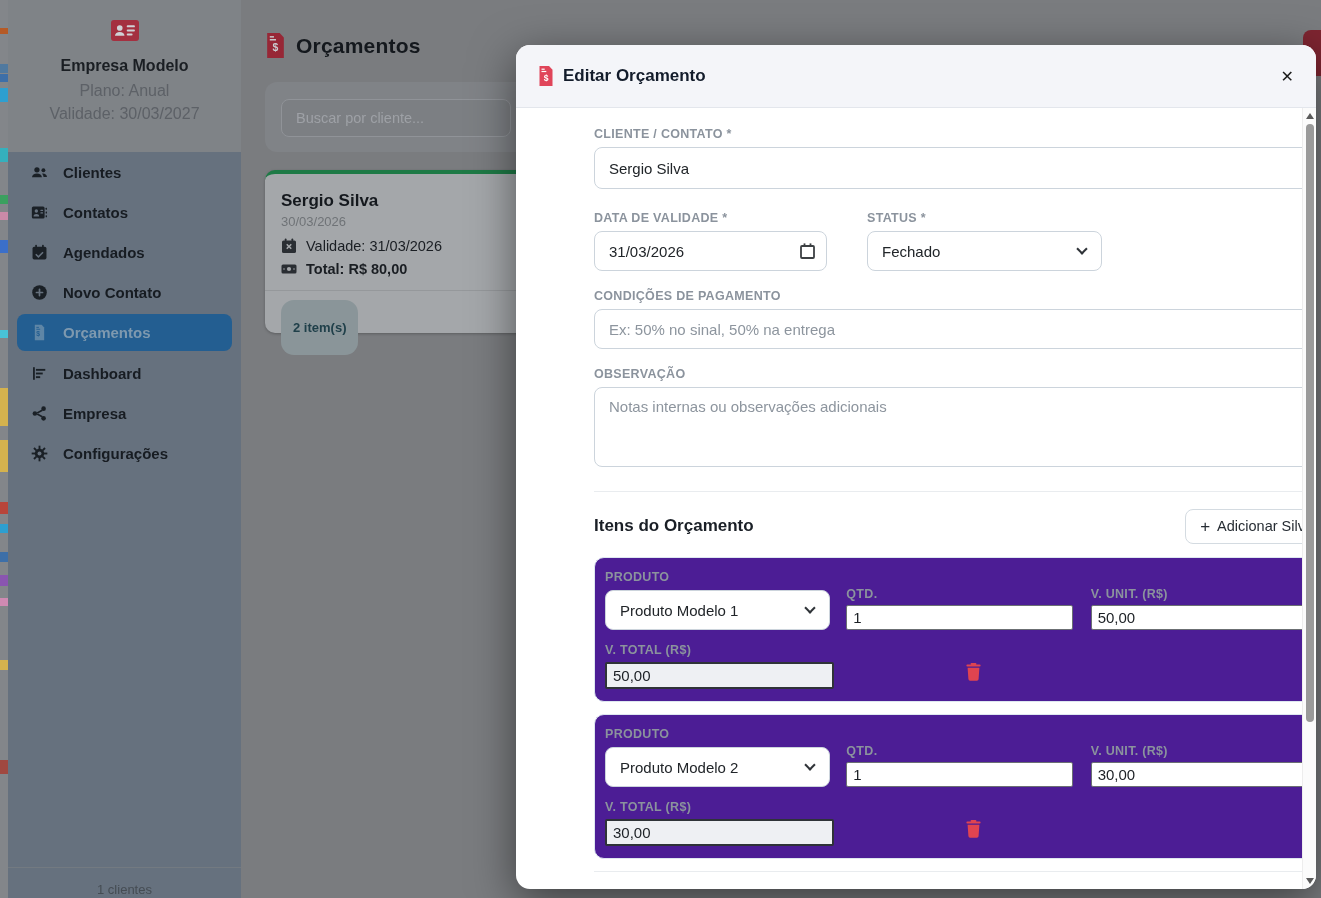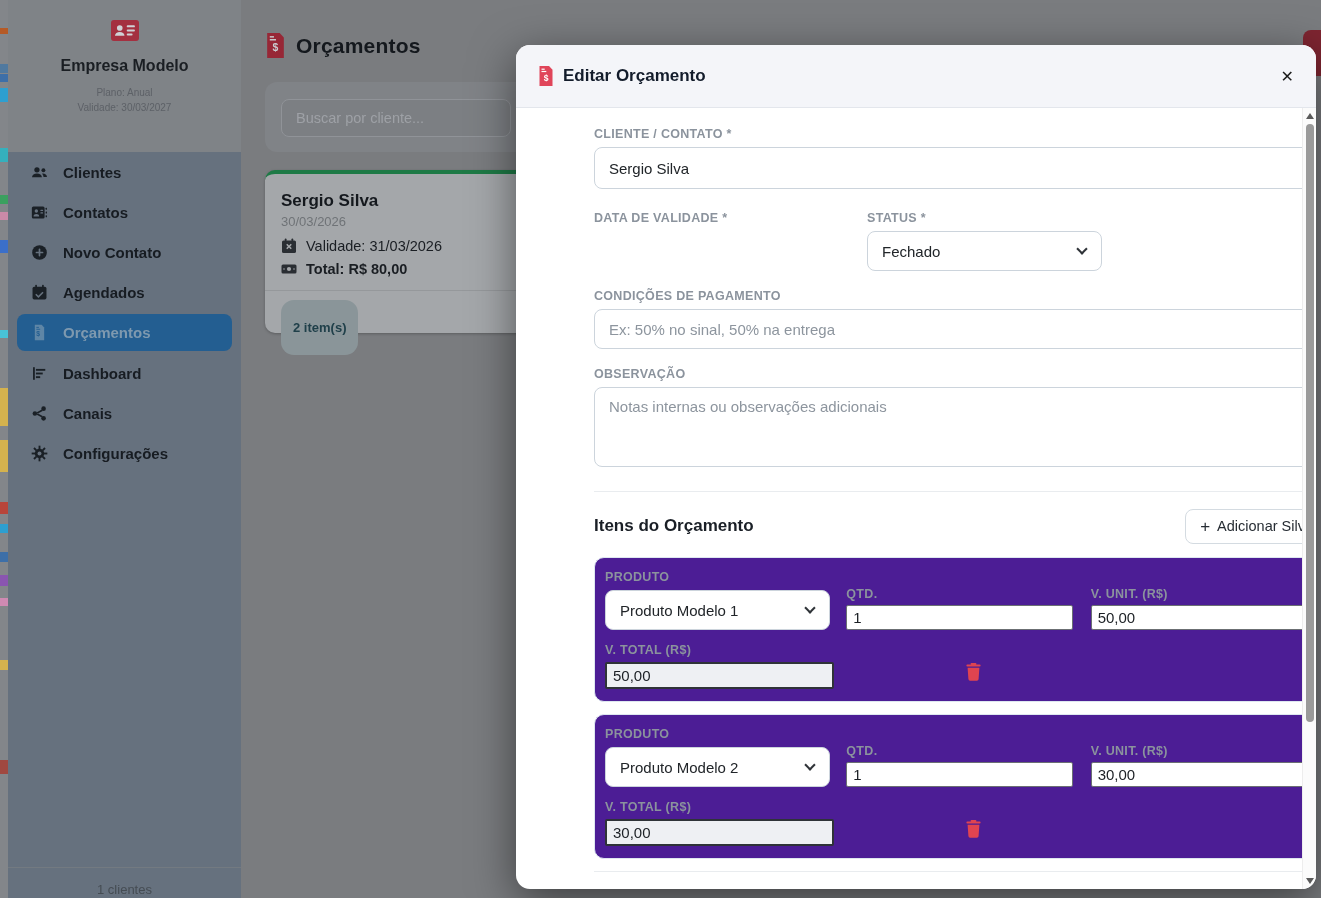--- a/index.html
+++ b/index.html
@@ -9,21 +9,21 @@
 
   
   .edge-strip { position:absolute; left:0; top:0; width:8px; height:898px; background:#83868a; }
   .edge-strip .seg { position:absolute; left:0; width:8px; }
 
   
   .sidebar { position:absolute; left:8px; top:0; width:233px; height:898px; background:#66717e; }
   .sb-top { position:absolute; left:0; top:0; width:233px; height:152px; background:#7f8387; text-align:center; }
   .sb-brand-icon { margin:20px auto 0; width:28px; height:21px; }
   .sb-company { margin-top:12px; font-size:16px; font-weight:700; color:#1a1e23; }
-  .sb-plan { margin-top:11px; font-size:10px; color:#5d6167; line-height:1.45; }
+  .sb-plan { margin-top:4px; font-size:16px; color:#5d6167; line-height:1.45; }
   .sb-nav { position:absolute; left:0; top:152px; width:233px; }
   .sb-item { display:flex; align-items:center; height:40px; margin:0 9px; padding-left:14px;
              color:#171c22; font-size:15px; font-weight:600; border-radius:8px; cursor:pointer; }
   .sb-item svg { width:17px; height:17px; margin-right:15px; fill:#1a2026; flex:none; }
   .sb-item .knock { fill:#66717e; }
   .sb-item.active { background:#235e91; color:#7e99af; height:37px; margin:2px 9px; }
   .sb-item.active svg { fill:#5f86a6; }
   .sb-item.active .knock { fill:#235e91; }
   .sb-divider { position:absolute; left:0; top:867px; width:233px; height:1px; background:#737a81; }
   .sb-footer { position:absolute; left:0; top:882px; width:233px; text-align:center;
@@ -189,35 +189,35 @@
             <rect x="17.2" y="13.1" width="1.6" height="2.4" rx=".6"></rect>
             <circle class="knock" cx="6.3" cy="8.2" r="2"></circle>
             <path class="knock" d="M3 14.6c0-1.8 1.5-2.8 3.3-2.8s3.3 1 3.3 2.8z"></path>
             <rect class="knock" x="11" y="6.8" width="3.3" height="1.4" rx=".7"></rect>
             <rect class="knock" x="11" y="9.8" width="3.3" height="1.4" rx=".7"></rect>
           </svg>
         <span>Contatos</span>
       </div>
       <div class="sb-item">
         <svg viewBox="0 0 20 20">
-            <circle cx="10" cy="10" r="8.6"></circle>
-            <rect class="knock" x="9" y="5.4" width="2" height="9.2" rx="1"></rect>
-            <rect class="knock" x="5.4" y="9" width="9.2" height="2" rx="1"></rect>
-          </svg>
-        <span>Novo Contato</span>
-      </div>
-      <div class="sb-item">
-        <svg viewBox="0 0 20 20">
             <rect x="1.8" y="3.2" width="16.4" height="15" rx="2"></rect>
             <rect x="5" y="1" width="2" height="3.4" rx=".9"></rect>
             <rect x="13" y="1" width="2" height="3.4" rx=".9"></rect>
             <path class="knock" d="M6.3 11.4l2.4 2.4 4.8-4.8 1.3 1.3-6.1 6.1-3.7-3.7z"></path>
           </svg>
         <span>Agendados</span>
       </div>
+      <div class="sb-item">
+        <svg viewBox="0 0 20 20">
+            <circle cx="10" cy="10" r="8.6"></circle>
+            <rect class="knock" x="9" y="5.4" width="2" height="9.2" rx="1"></rect>
+            <rect class="knock" x="5.4" y="9" width="9.2" height="2" rx="1"></rect>
+          </svg>
+        <span>Novo Contato</span>
+      </div>
       <div class="sb-item active">
         <svg viewBox="0 0 20 20">
             <path d="M4.5 1h8l3 3.2V19h-11z"></path>
             <text class="knock" x="8.5" y="14.5" font-size="8" font-weight="bold" text-anchor="middle" font-family="Liberation Sans, sans-serif">$</text>
             <rect class="knock" x="6.3" y="3.4" width="3" height="1.1"></rect>
             <rect class="knock" x="6.3" y="5.6" width="4.5" height="1.1"></rect>
           </svg>
         <span>Orçamentos</span>
       </div>
       <div class="sb-item">
@@ -229,21 +229,21 @@
           </svg>
         <span>Dashboard</span>
       </div>
       <div class="sb-item">
         <svg viewBox="0 0 20 20">
             <circle cx="14.8" cy="4.3" r="2.7"></circle>
             <circle cx="4.6" cy="10" r="2.7"></circle>
             <circle cx="14.8" cy="15.7" r="2.7"></circle>
             <path d="M6.8 8.6l6-3.3.9 1.7-6 3.3zM6.8 11.4l6 3.3.9-1.7-6-3.3z"></path>
           </svg>
-        <span>Canais</span>
+        <span>Empresa</span>
       </div>
       <div class="sb-item">
         <svg viewBox="0 0 20 20">
             <circle cx="10" cy="10" r="5.6"></circle>
             <g>
               <rect x="8.9" y="0.8" width="2.2" height="4"></rect>
               <rect x="8.9" y="15.2" width="2.2" height="4"></rect>
               <rect x="0.8" y="8.9" width="4" height="2.2"></rect>
               <rect x="15.2" y="8.9" width="4" height="2.2"></rect>
               <rect x="8.9" y="0.8" width="2.2" height="4" transform="rotate(45 10 10)"></rect>
@@ -320,20 +320,28 @@
         <div class="flabel">CLIENTE / CONTATO *</div>
         <div class="fakeselect">
           <span>Sergio Silva</span>
           <span class="chev"></span>
         </div>
       </div>
 
       <div class="row2">
         <div class="col-date">
           <div class="flabel">DATA DE VALIDADE *</div>
+          <div class="datewrap">
+            <input class="text-input dateinput" type="text" value="31/03/2026" style="">
+            <svg class="calicon" width="15" height="16" viewBox="0 0 15 16">
+              <rect x="1" y="3" width="13" height="12" rx="1" fill="none" stroke="#3c4043" stroke-width="1.8"></rect>
+              <rect x="3.6" y="0.4" width="1.8" height="3.4" fill="#3c4043"></rect>
+              <rect x="9.6" y="0.4" width="1.8" height="3.4" fill="#3c4043"></rect>
+            </svg>
+          </div>
         </div>
         <div class="col-status">
           <div class="flabel">STATUS *</div>
           <div class="fakeselect small">
             <span>Fechado</span>
             <span class="chev"></span>
           </div>
         </div>
       </div>
 

